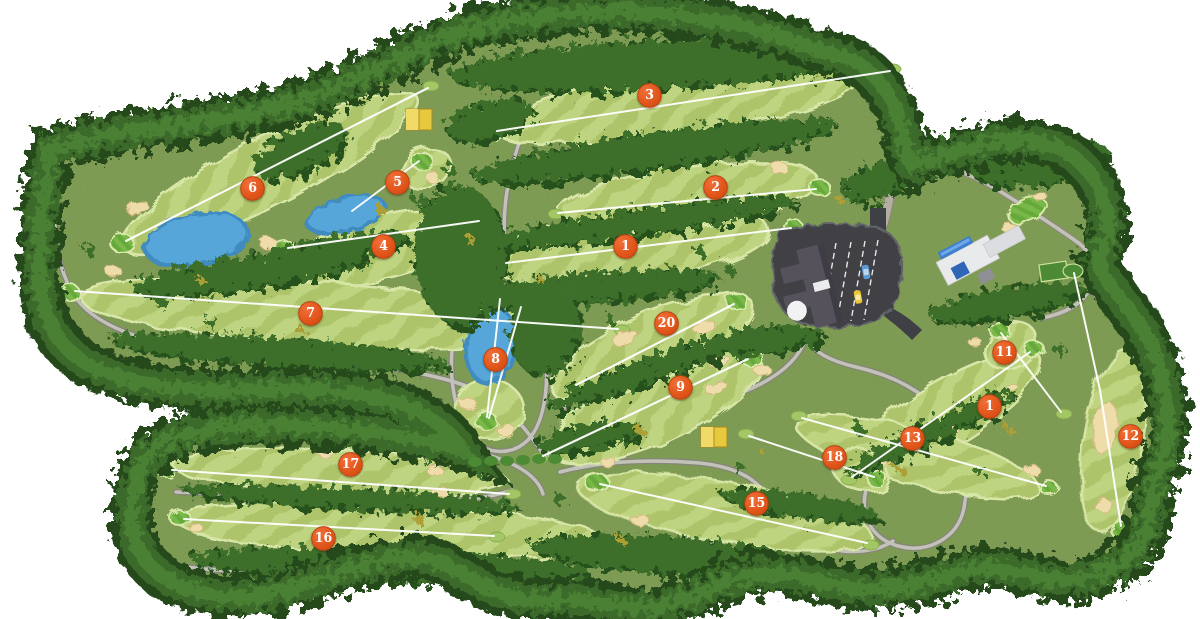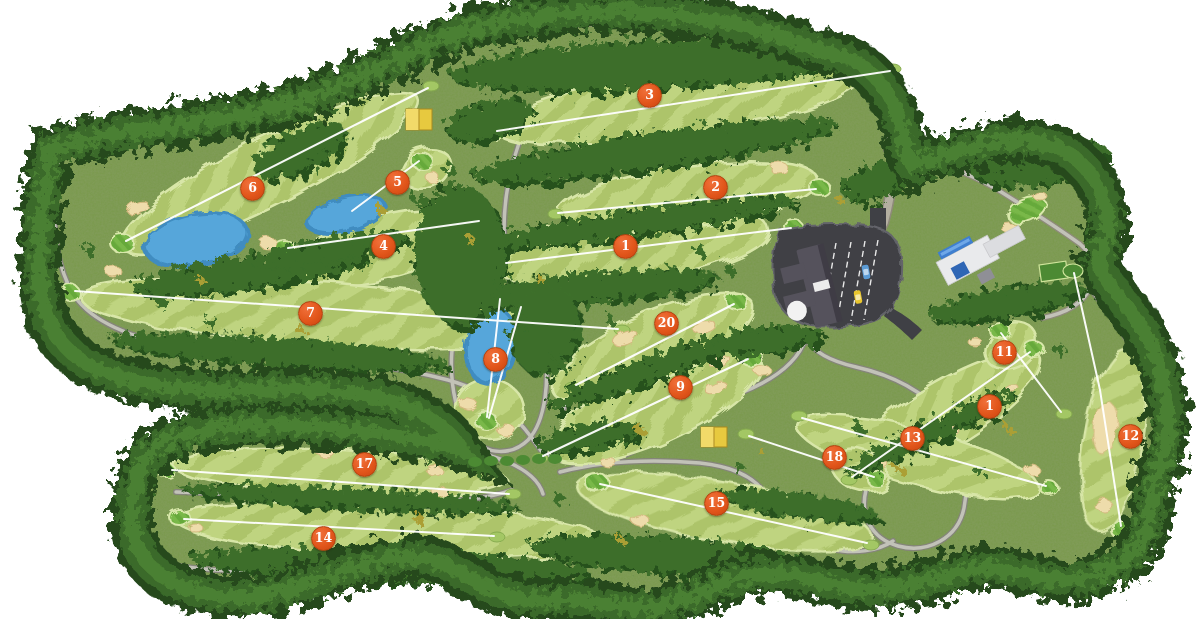--- a/index.html
+++ b/index.html
@@ -419,26 +419,26 @@
     </div>
 <div class="badge" style="left:1130px;top:436px">
       <span>12</span>
     </div>
 <div class="badge" style="left:912px;top:438px">
       <span>13</span>
     </div>
 <div class="badge" style="left:834px;top:457px">
       <span>18</span>
     </div>
-<div class="badge" style="left:716px;top:503px">
+<div class="badge" style="left:756px;top:503px">
       <span>15</span>
     </div>
 <div class="badge" style="left:323px;top:538px">
-      <span>14</span>
-    </div>
-<div class="badge" style="left:364px;top:464px">
+      <span>16</span>
+    </div>
+<div class="badge" style="left:350px;top:464px">
       <span>17</span>
     </div>
 <div class="badge" style="left:666px;top:323px">
       <span>20</span>
     </div>
 
 </div>
 
 </body></html>

